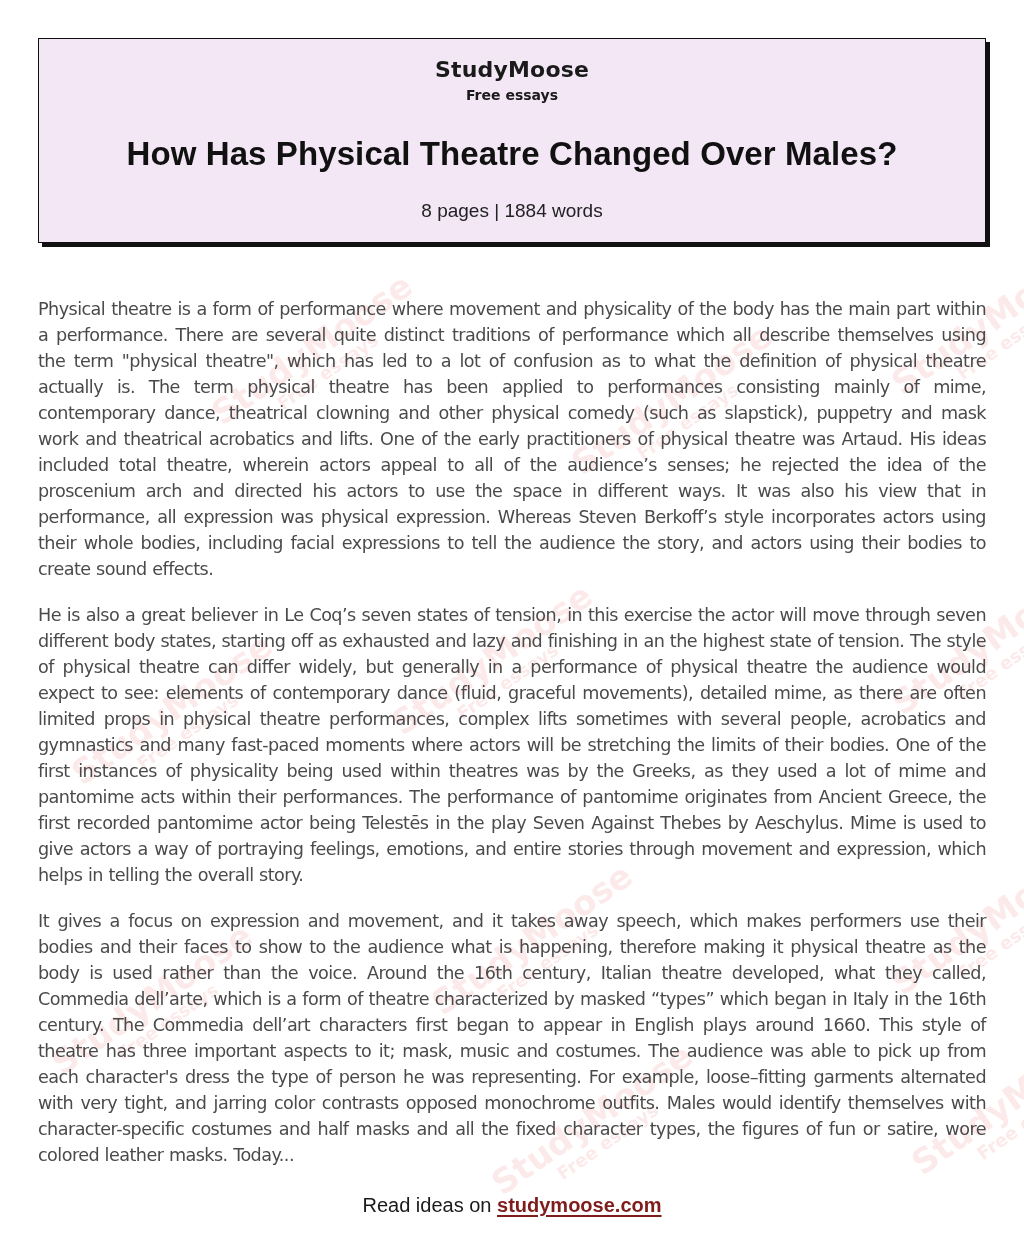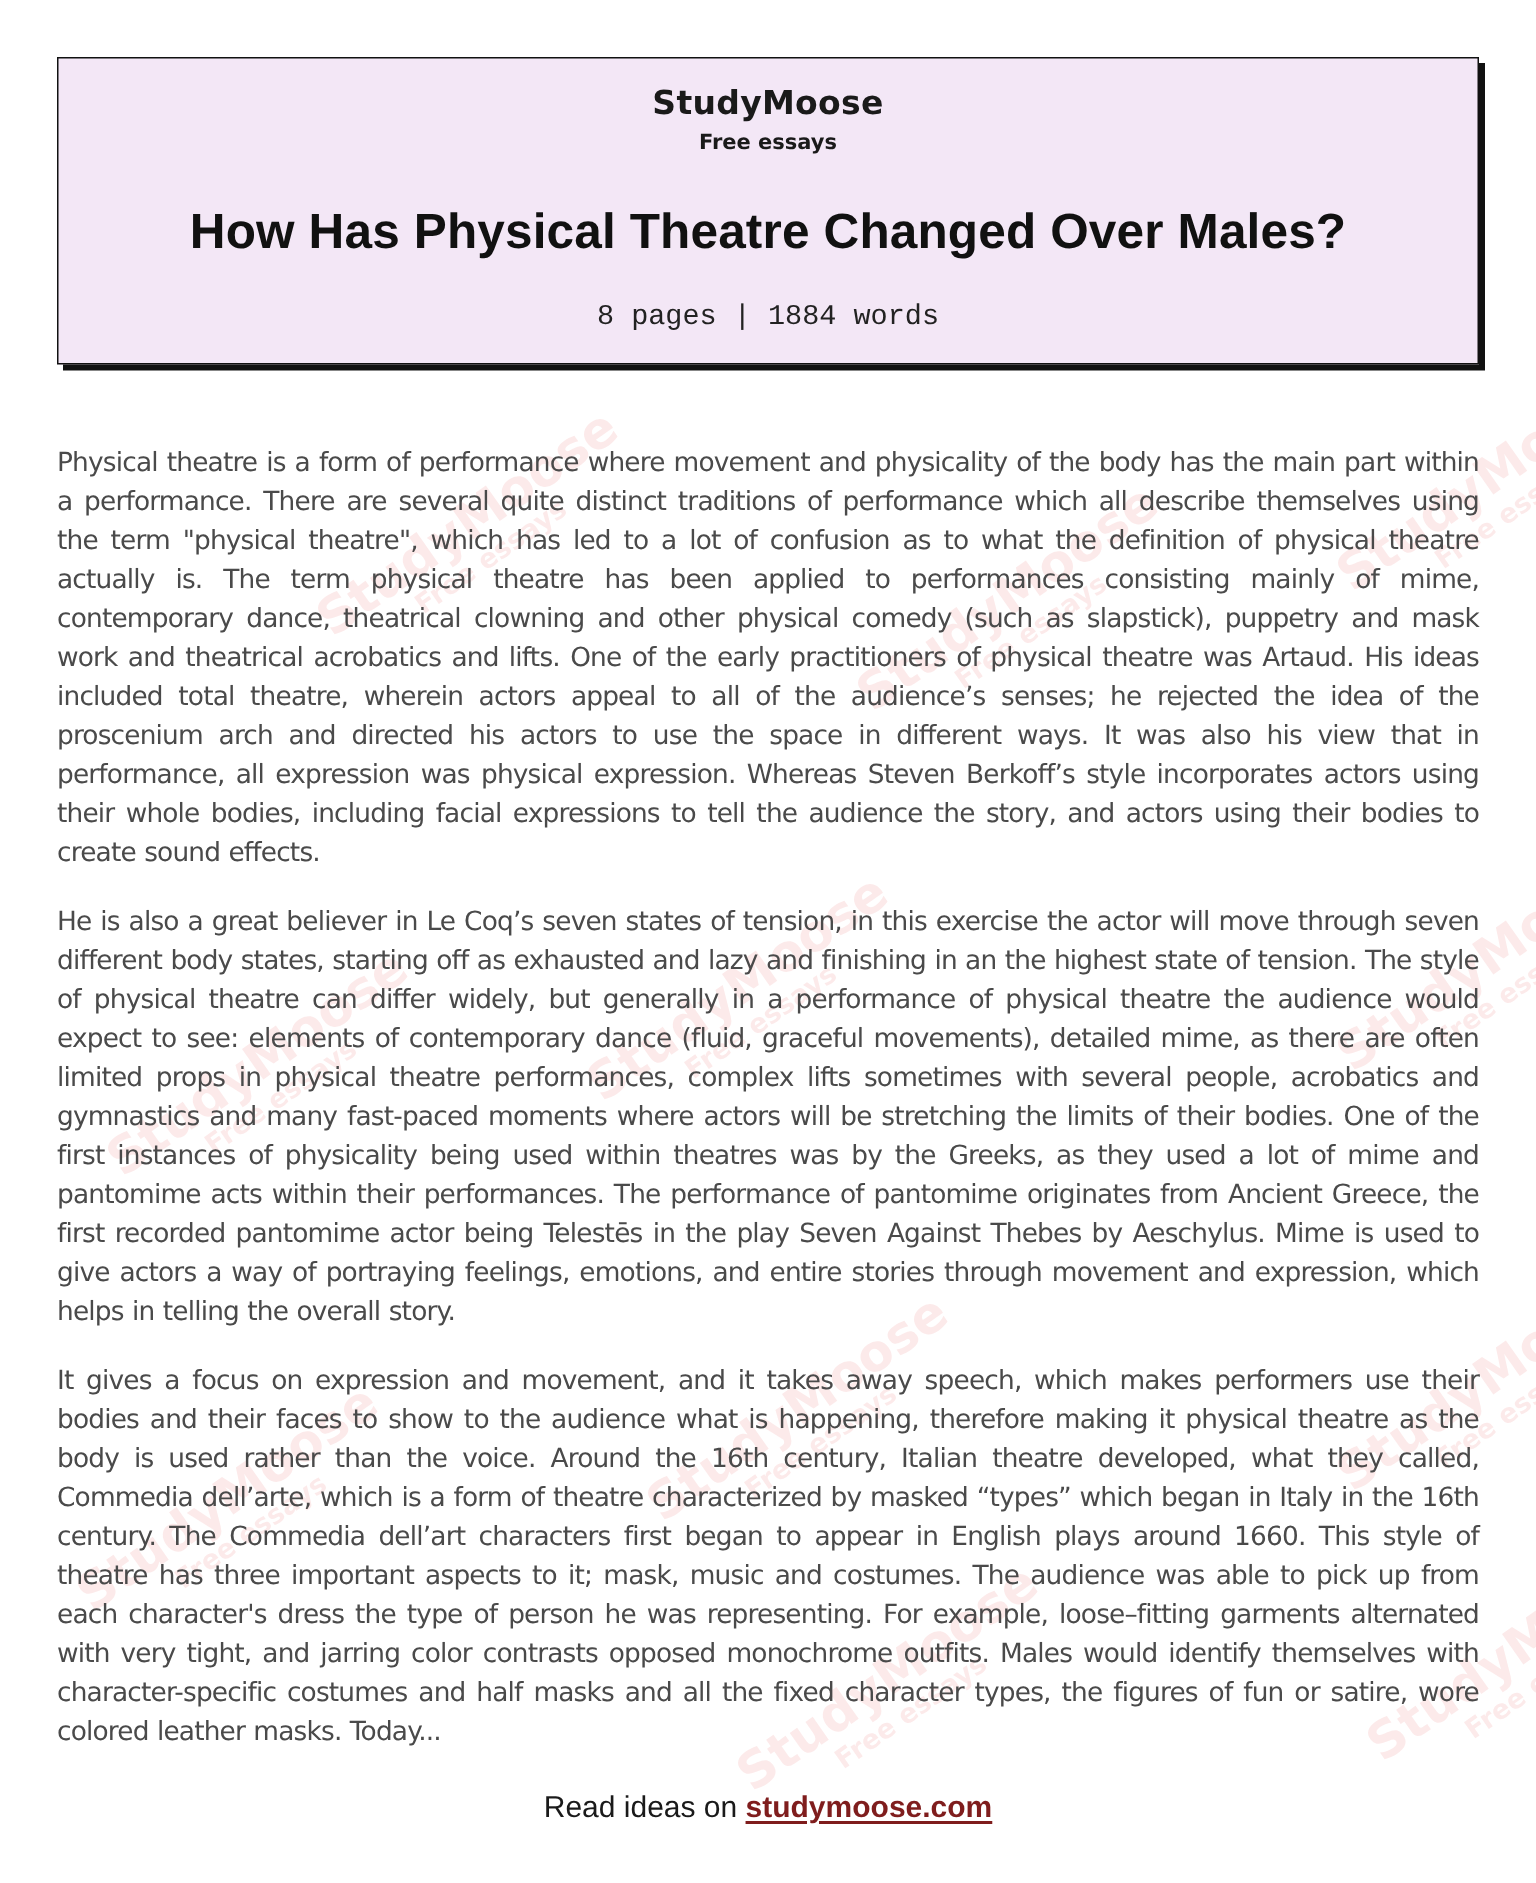--- a/index.html
+++ b/index.html
@@ -48,21 +48,21 @@
     .title {
       position: absolute; left: 0; right: 0; top: 96px;
       font-family: "Liberation Sans", sans-serif;
       font-weight: bold;
       font-size: 33px;
       color: #111111;
       letter-spacing: 0.1px;
     }
     .meta {
       position: absolute; left: 0; right: 0; top: 161px;
-      font-family: Liberation Mono, monospace;
+      font-family: Liberation Sans, sans-serif;
       font-size: 19px;
       color: #222222;
     }
 
     .essay {
       position: absolute;
       left: 38px; top: 296px;
       width: 948px;
       z-index: 1;
     }

